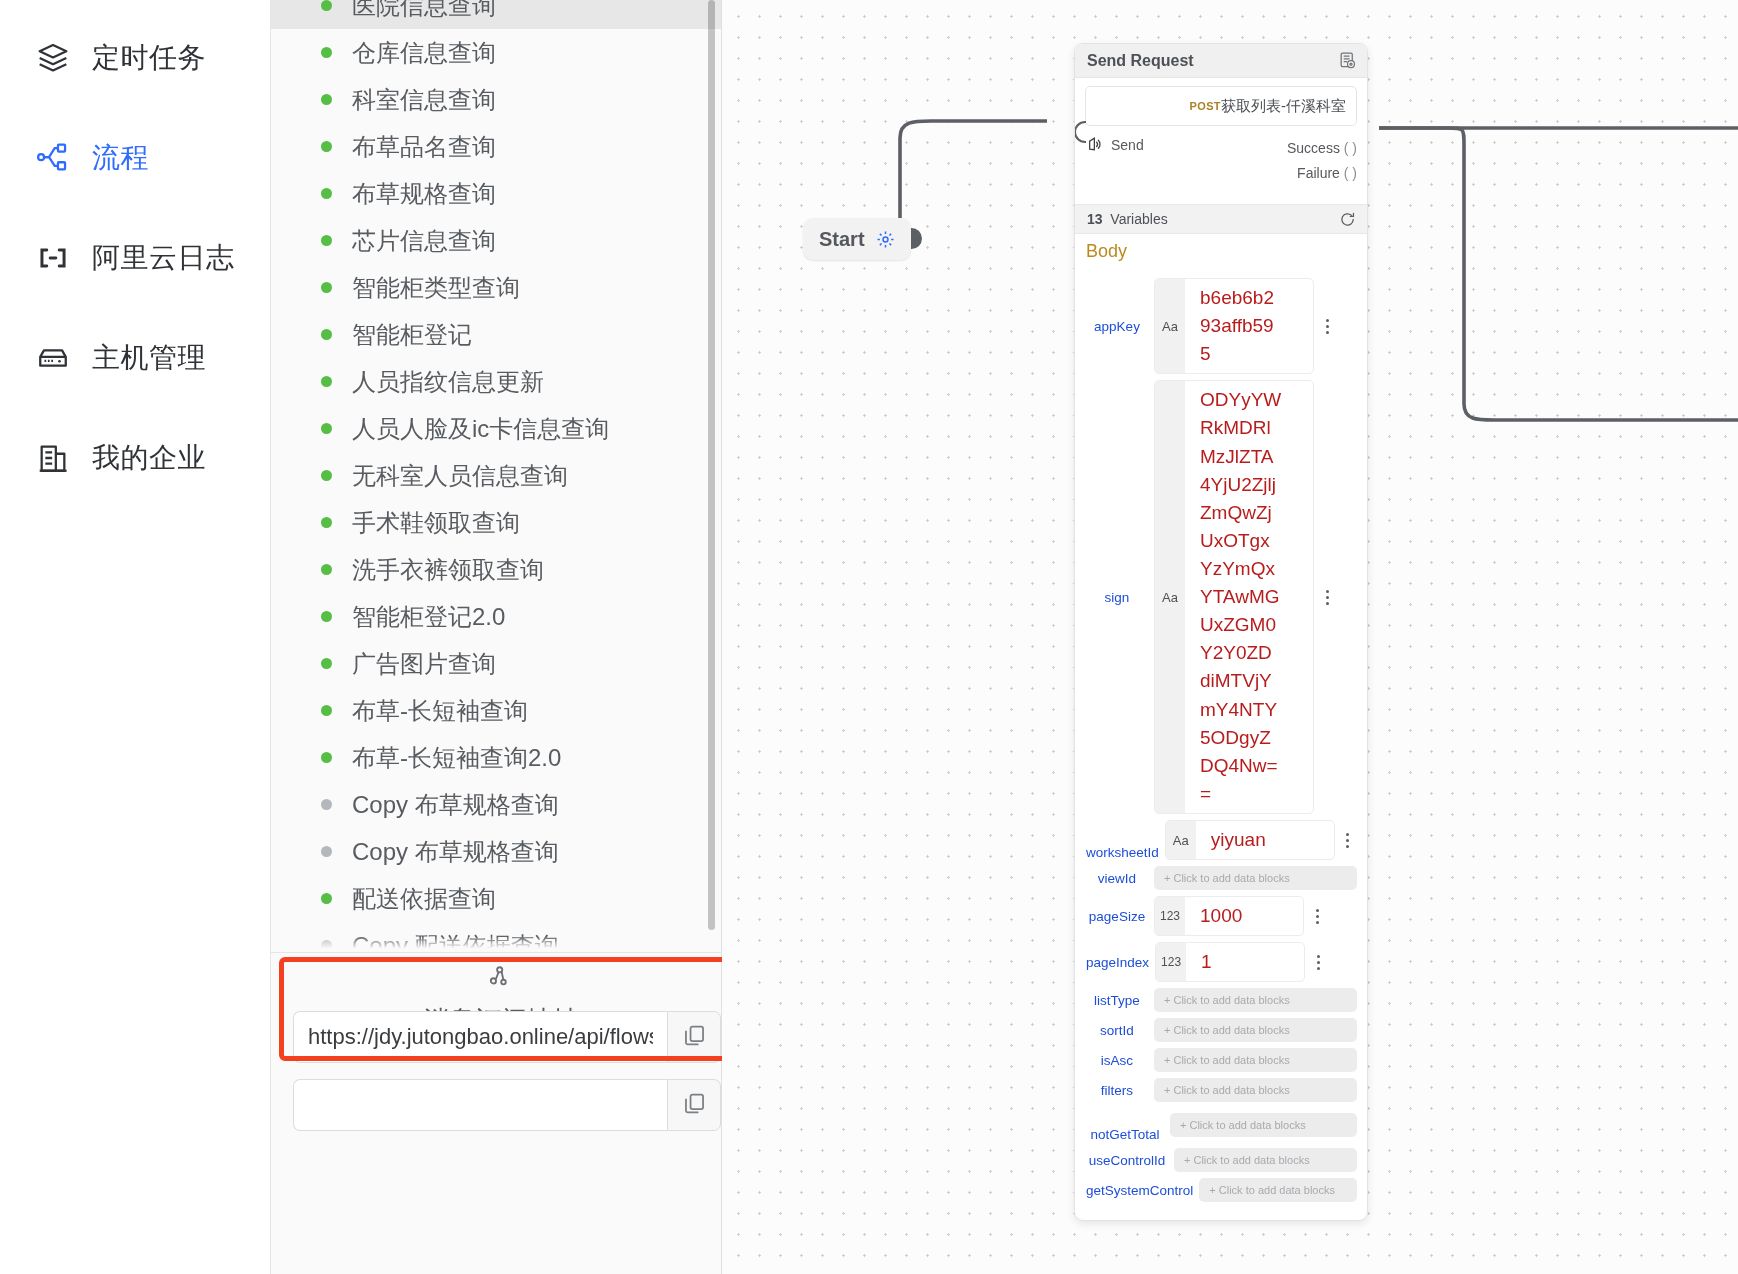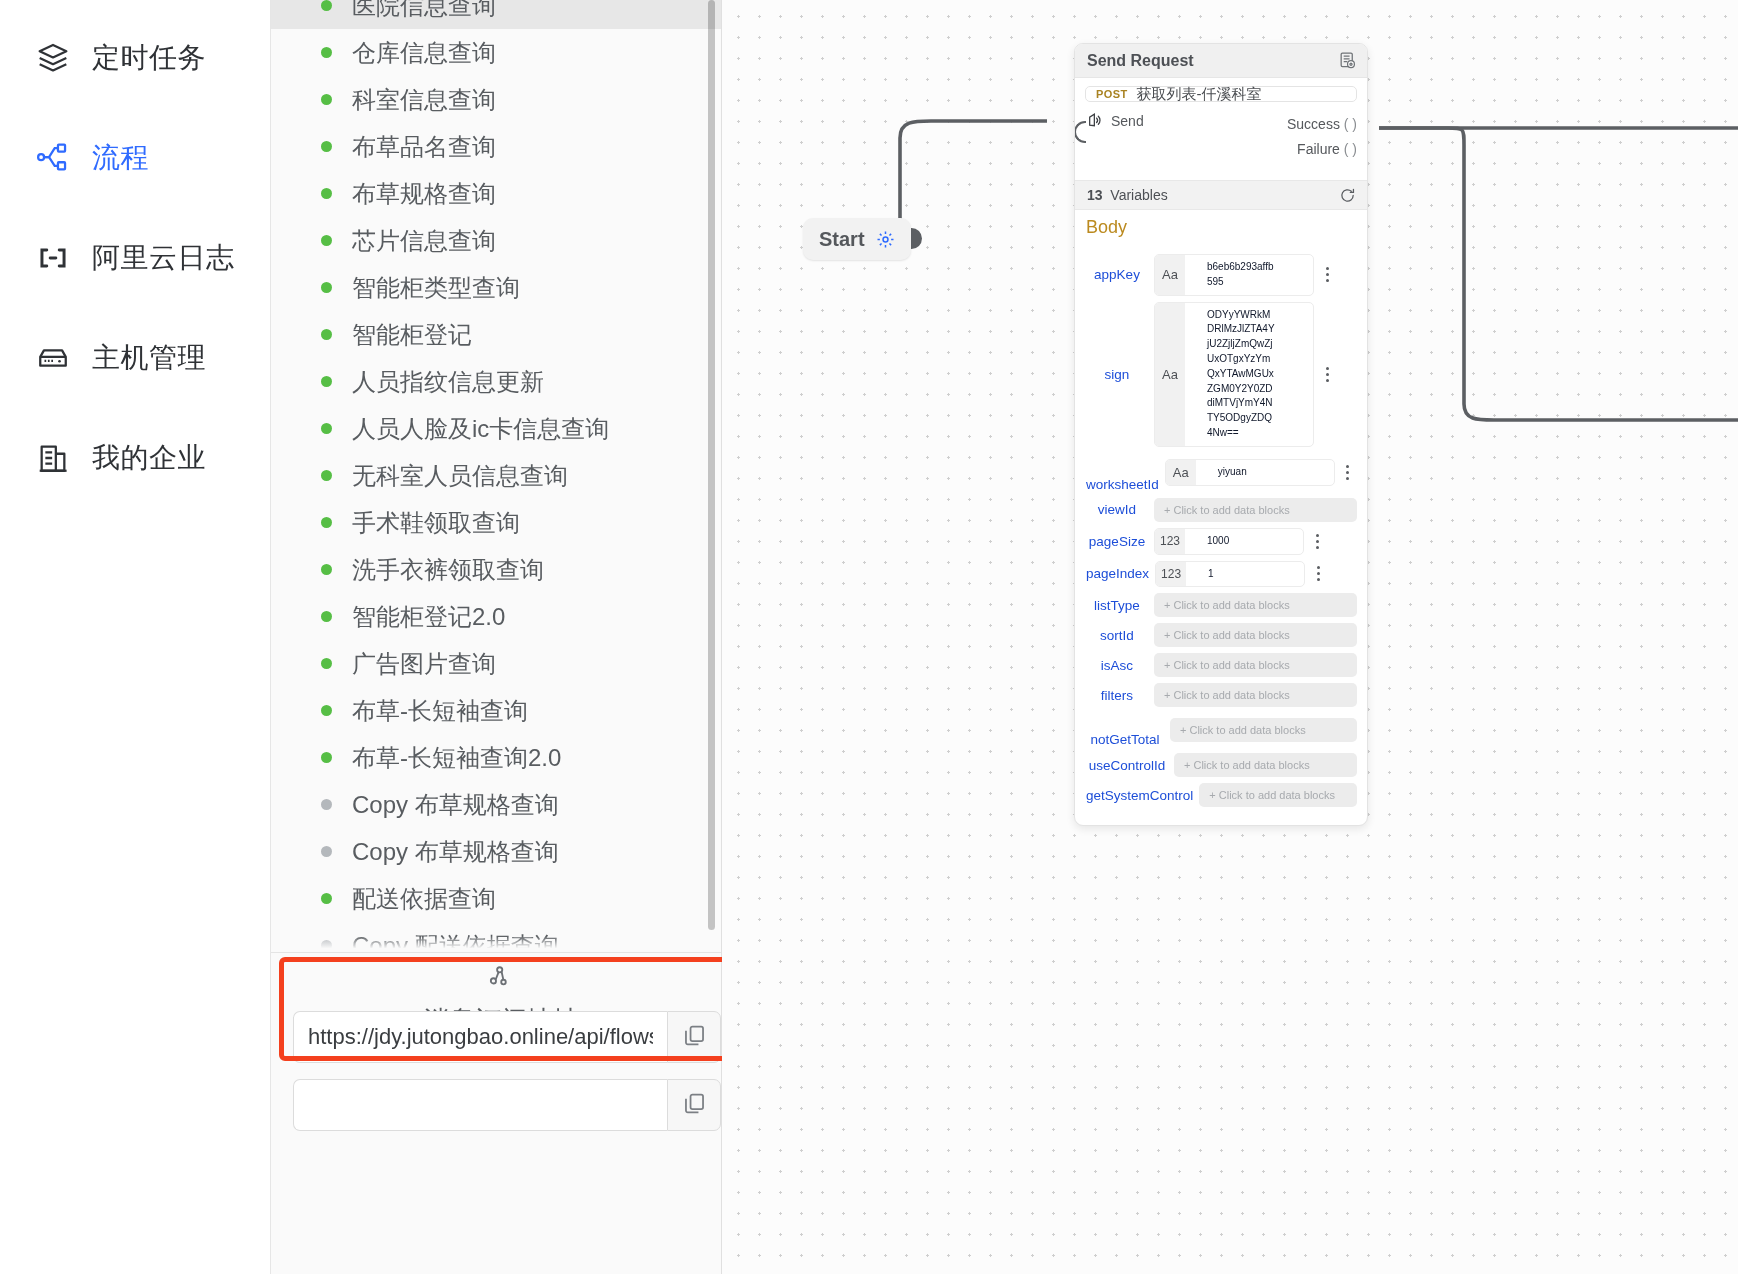--- a/index.html
+++ b/index.html
@@ -220,27 +220,28 @@
   .sr-head {
     height: 34px;
     background: #f0f0f0;
     display: flex; align-items: center; justify-content: space-between;
     padding: 0 10px 0 12px;
     border-bottom: 1px solid #e6e6e6;
   }
   .sr-title { font-size: 16px; font-weight: bold; color: #4d5055; }
   .sr-body { padding: 8px 10px 10px 10px; }
   .sr-url {
-    height: 16px;
+    height: 40px;
     border: 1px solid #e4e4e4;
     border-radius: 5px;
-    display: flex; align-items: center; gap: 9px;
+    display: flex; align-items: center; 
     padding: 0 10px;
     background: #fff;
     cursor: pointer;
+    justify-content: flex-end;
   }
   .sr-method { font-size: 11px; font-weight: bold; color: #a98322; letter-spacing: .4px; }
   .sr-urltext { font-size: 15px; color: #4a4d51; }
   .sr-sendrow {
     display: flex; align-items: flex-start; justify-content: space-between;
     margin-top: 10px; position: relative;
   }
   .sr-send { display: flex; align-items: center; gap: 9px; }
   .sr-sendlabel { font-size: 14px; color: #55585c; }
   .sr-outs { text-align: right; }
@@ -284,22 +285,22 @@
     min-width: 0;
   }
   .vtype {
     background: #f1f1f1;
     display: flex; align-items: center; justify-content: center;
     width: 30px; flex: 0 0 30px;
     font-size: 13px; color: #4d5055;
   }
   .vtype.num { font-size: 12px; }
   .vval {
-    padding: 5px 22px;
-    font-size: 10px; color: #0f172a;
+    padding: 5px 15px;
+    font-size: 19px; color: #b91c1c;
     word-break: break-all;
     line-height: 1.48;
     flex: 1 1 auto;
   }
   .vempty {
     background: #ececec;
     border-radius: 5px;
     color: #a7aaae;
     font-size: 11px;
     padding: 6px 10px;

